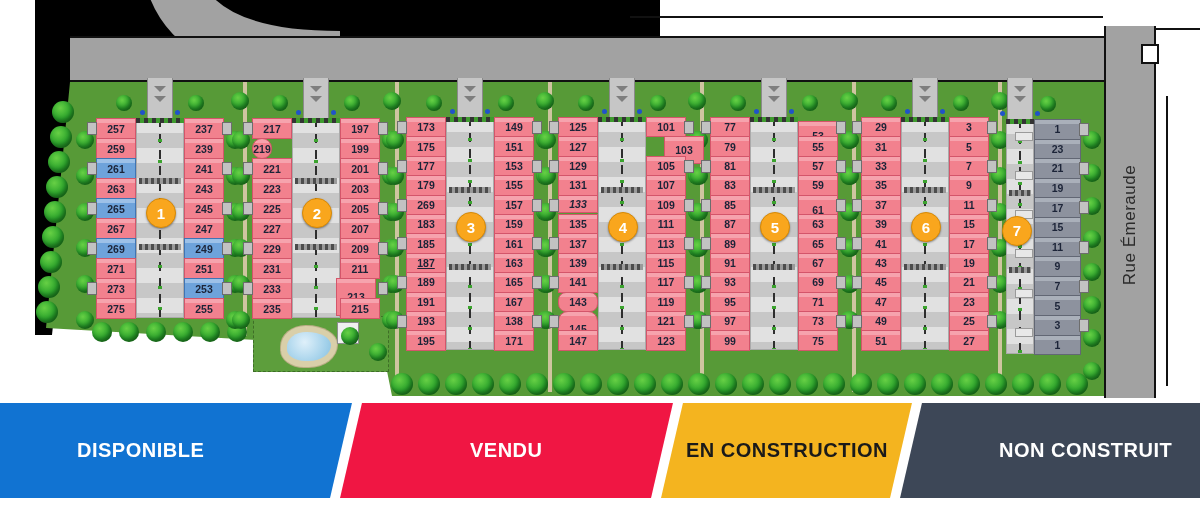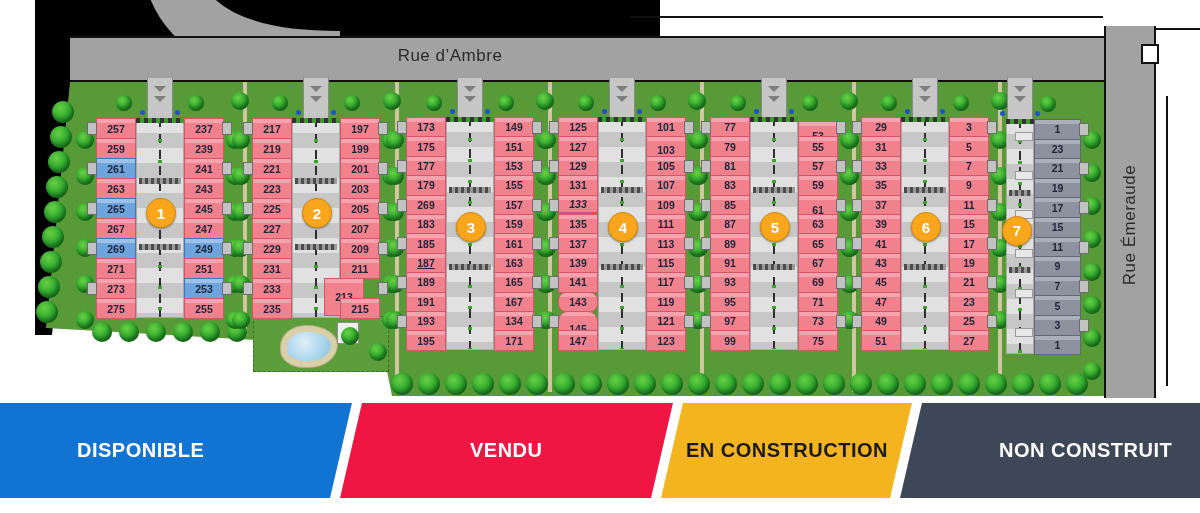--- a/index.html
+++ b/index.html
@@ -86,21 +86,20 @@
   <div class="site-green"></div>
 
   <div class="road-top"></div>
   <div class="road-right"></div>
 
   <div class="bline" style="left:630px;top:16px;width:473px;height:2px;"></div>
   <div class="bline" style="left:1156px;top:28px;width:44px;height:2px;"></div>
   <div class="bline" style="left:1166px;top:96px;width:2px;height:290px;"></div>
   <div class="island" style="left:1141px;top:44px;width:14px;height:16px;"></div>
 
-  <div class="street-label street-top-label">Rue d’Ambre</div>
   <div class="street-label street-right-label">Rue Émeraude</div>
 
   <div class="path" style="left:243px;top:82px;height:254px;"></div>
   <div class="path" style="left:395px;top:82px;height:310px;"></div>
   <div class="path" style="left:548px;top:82px;height:310px;"></div>
   <div class="path" style="left:700px;top:82px;height:310px;"></div>
   <div class="path" style="left:852px;top:82px;height:310px;"></div>
   <div class="path" style="left:998px;top:82px;height:310px;"></div>
 
   <div class="lawn"></div>
@@ -293,21 +292,21 @@
         <div class="badge" style="left: 50px; top: 80px;">1</div>
       </div>
       <div class="block" style="left: 252px; top: 118px; width: 128px; height: 200px;">
         <div class="alley" style="left: 40px; width: 48px;">
           <div class="alley-entry"></div>
         </div>
         <div class="bump" style="left: 43px; width: 42px; top: 60px;"></div>
         <div class="bump" style="left: 43px; width: 42px; top: 126px;"></div>
         <div class="lot" style="left: 0px; top: 0px; width: 40px; height: 21px; background: linear-gradient(rgb(246, 163, 173) 0px, rgb(246, 163, 173) 4px, rgb(242, 129, 142) 4px); border-color: rgb(212, 85, 106);">217</div>
         <div class="tab" style="left: -9px; top: 4px;"></div>
-        <div class="lot" style="left: 0px; top: 20px; width: 40px; height: 21px; background: linear-gradient(rgb(246, 163, 173) 0px, rgb(246, 163, 173) 4px, rgb(242, 129, 142) 4px); border-color: rgb(212, 85, 106);">219</div>
+        <div class="lot" style="left: 0px; top: 20px; width: 20px; height: 21px; background: linear-gradient(rgb(246, 163, 173) 0px, rgb(246, 163, 173) 4px, rgb(242, 129, 142) 4px); border-color: rgb(212, 85, 106); border-radius: 10px;">219</div>
         <div class="lot" style="left: 0px; top: 40px; width: 40px; height: 21px; background: linear-gradient(rgb(246, 163, 173) 0px, rgb(246, 163, 173) 4px, rgb(242, 129, 142) 4px); border-color: rgb(212, 85, 106);">221</div>
         <div class="tab" style="left: -9px; top: 44px;"></div>
         <div class="lot" style="left: 0px; top: 60px; width: 40px; height: 21px; background: linear-gradient(rgb(246, 163, 173) 0px, rgb(246, 163, 173) 4px, rgb(242, 129, 142) 4px); border-color: rgb(212, 85, 106);">223</div>
         <div class="lot" style="left: 0px; top: 80px; width: 40px; height: 21px; background: linear-gradient(rgb(246, 163, 173) 0px, rgb(246, 163, 173) 4px, rgb(242, 129, 142) 4px); border-color: rgb(212, 85, 106);">225</div>
         <div class="tab" style="left: -9px; top: 84px;"></div>
         <div class="lot" style="left: 0px; top: 100px; width: 40px; height: 21px; background: linear-gradient(rgb(246, 163, 173) 0px, rgb(246, 163, 173) 4px, rgb(242, 129, 142) 4px); border-color: rgb(212, 85, 106); text-align: center;">227</div>
         <div class="lot" style="left: 0px; top: 120px; width: 40px; height: 21px; background: linear-gradient(rgb(246, 163, 173) 0px, rgb(246, 163, 173) 4px, rgb(242, 129, 142) 4px); border-color: rgb(212, 85, 106);">229</div>
         <div class="tab" style="left: -9px; top: 124px;"></div>
         <div class="lot" style="left: 0px; top: 140px; width: 40px; height: 21px; background: linear-gradient(rgb(246, 163, 173) 0px, rgb(246, 163, 173) 4px, rgb(242, 129, 142) 4px); border-color: rgb(212, 85, 106);">231</div>
         <div class="lot" style="left: 0px; top: 160px; width: 40px; height: 21px; background: linear-gradient(rgb(246, 163, 173) 0px, rgb(246, 163, 173) 4px, rgb(242, 129, 142) 4px); border-color: rgb(212, 85, 106);">233</div>
@@ -318,21 +317,21 @@
         <div class="lot" style="left: 88px; top: 20px; width: 40px; height: 21px; background: linear-gradient(rgb(246, 163, 173) 0px, rgb(246, 163, 173) 4px, rgb(242, 129, 142) 4px); border-color: rgb(212, 85, 106);">199</div>
         <div class="lot" style="left: 88px; top: 40px; width: 40px; height: 21px; background: linear-gradient(rgb(246, 163, 173) 0px, rgb(246, 163, 173) 4px, rgb(242, 129, 142) 4px); border-color: rgb(212, 85, 106);">201</div>
         <div class="tab" style="left: 126px; top: 44px;"></div>
         <div class="lot" style="left: 88px; top: 60px; width: 40px; height: 21px; background: linear-gradient(rgb(246, 163, 173) 0px, rgb(246, 163, 173) 4px, rgb(242, 129, 142) 4px); border-color: rgb(212, 85, 106);">203</div>
         <div class="lot" style="left: 88px; top: 80px; width: 40px; height: 21px; background: linear-gradient(rgb(246, 163, 173) 0px, rgb(246, 163, 173) 4px, rgb(242, 129, 142) 4px); border-color: rgb(212, 85, 106);">205</div>
         <div class="tab" style="left: 126px; top: 84px;"></div>
         <div class="lot" style="left: 88px; top: 100px; width: 40px; height: 21px; background: linear-gradient(rgb(246, 163, 173) 0px, rgb(246, 163, 173) 4px, rgb(242, 129, 142) 4px); border-color: rgb(212, 85, 106);">207</div>
         <div class="lot" style="left: 88px; top: 120px; width: 40px; height: 21px; background: linear-gradient(rgb(246, 163, 173) 0px, rgb(246, 163, 173) 4px, rgb(242, 129, 142) 4px); border-color: rgb(212, 85, 106);">209</div>
         <div class="tab" style="left: 126px; top: 124px;"></div>
         <div class="lot" style="left: 88px; top: 140px; width: 40px; height: 21px; background: linear-gradient(rgb(246, 163, 173) 0px, rgb(246, 163, 173) 4px, rgb(242, 129, 142) 4px); border-color: rgb(212, 85, 106);">211</div>
-        <div class="lot" style="left: 72px; top: 160px; width: 40px; height: 38px; background: linear-gradient(rgb(246, 163, 173) 0px, rgb(246, 163, 173) 4px, rgb(242, 129, 142) 4px); border-color: rgb(212, 85, 106);">213</div>
+        <div class="lot" style="left: 84px; top: 160px; width: 40px; height: 38px; background: linear-gradient(rgb(246, 163, 173) 0px, rgb(246, 163, 173) 4px, rgb(242, 129, 142) 4px); border-color: rgb(212, 85, 106);">213</div>
         <div class="tab" style="left: 126px; top: 164px;"></div>
         <div class="lot" style="left: 88px; top: 180px; width: 40px; height: 21px; background: linear-gradient(rgb(246, 163, 173) 0px, rgb(246, 163, 173) 4px, rgb(242, 129, 142) 4px); border-color: rgb(212, 85, 106);">215</div>
         <div class="badge" style="left: 50px; top: 80px;">2</div>
       </div>
       <div class="block" style="left: 406px; top: 117px; width: 128px; height: 232.8px;">
         <div class="alley" style="left: 40px; width: 48px;">
           <div class="alley-entry"></div>
         </div>
         <div class="bump" style="left: 43px; width: 42px; top: 69.84px;"></div>
         <div class="bump" style="left: 43px; width: 42px; top: 146.664px;"></div>
@@ -362,21 +361,21 @@
         <div class="lot" style="left: 88px; top: 58.2px; width: 40px; height: 20.4px; background: linear-gradient(rgb(246, 163, 173) 0px, rgb(246, 163, 173) 4px, rgb(242, 129, 142) 4px); border-color: rgb(212, 85, 106);">155</div>
         <div class="lot" style="left: 88px; top: 77.6px; width: 40px; height: 20.4px; background: linear-gradient(rgb(246, 163, 173) 0px, rgb(246, 163, 173) 4px, rgb(242, 129, 142) 4px); border-color: rgb(212, 85, 106);">157</div>
         <div class="tab" style="left: 126px; top: 81.6px;"></div>
         <div class="lot" style="left: 88px; top: 97px; width: 40px; height: 20.4px; background: linear-gradient(rgb(246, 163, 173) 0px, rgb(246, 163, 173) 4px, rgb(242, 129, 142) 4px); border-color: rgb(212, 85, 106);">159</div>
         <div class="lot" style="left: 88px; top: 116.4px; width: 40px; height: 20.4px; background: linear-gradient(rgb(246, 163, 173) 0px, rgb(246, 163, 173) 4px, rgb(242, 129, 142) 4px); border-color: rgb(212, 85, 106);">161</div>
         <div class="tab" style="left: 126px; top: 120.4px;"></div>
         <div class="lot" style="left: 88px; top: 135.8px; width: 40px; height: 20.4px; background: linear-gradient(rgb(246, 163, 173) 0px, rgb(246, 163, 173) 4px, rgb(242, 129, 142) 4px); border-color: rgb(212, 85, 106);">163</div>
         <div class="lot" style="left: 88px; top: 155.2px; width: 40px; height: 20.4px; background: linear-gradient(rgb(246, 163, 173) 0px, rgb(246, 163, 173) 4px, rgb(242, 129, 142) 4px); border-color: rgb(212, 85, 106);">165</div>
         <div class="tab" style="left: 126px; top: 159.2px;"></div>
         <div class="lot" style="left: 88px; top: 174.6px; width: 40px; height: 20.4px; background: linear-gradient(rgb(246, 163, 173) 0px, rgb(246, 163, 173) 4px, rgb(242, 129, 142) 4px); border-color: rgb(212, 85, 106);">167</div>
-        <div class="lot" style="left: 88px; top: 194px; width: 40px; height: 20.4px; background: linear-gradient(rgb(246, 163, 173) 0px, rgb(246, 163, 173) 4px, rgb(242, 129, 142) 4px); border-color: rgb(212, 85, 106);">134</div>
+        <div class="lot" style="left: 88px; top: 194px; width: 40px; height: 20.4px; background: linear-gradient(rgb(246, 163, 173) 0px, rgb(246, 163, 173) 4px, rgb(242, 129, 142) 4px); border-color: rgb(212, 85, 106);">138</div>
         <div class="tab" style="left: 126px; top: 198px;"></div>
         <div class="lot" style="left: 88px; top: 213.4px; width: 40px; height: 20.4px; background: linear-gradient(rgb(246, 163, 173) 0px, rgb(246, 163, 173) 4px, rgb(242, 129, 142) 4px); border-color: rgb(212, 85, 106);">171</div>
         <div class="badge" style="left: 50px; top: 95.416px;">3</div>
       </div>
       <div class="block" style="left: 558px; top: 117px; width: 128px; height: 232.8px;">
         <div class="alley" style="left: 40px; width: 48px;">
           <div class="alley-entry"></div>
         </div>
         <div class="bump" style="left: 43px; width: 42px; top: 69.84px;"></div>
         <div class="bump" style="left: 43px; width: 42px; top: 146.664px;"></div>
@@ -393,21 +392,21 @@
         <div class="tab" style="left: -9px; top: 120.4px;"></div>
         <div class="lot" style="left: 0px; top: 135.8px; width: 40px; height: 20.4px; background: linear-gradient(rgb(246, 163, 173) 0px, rgb(246, 163, 173) 4px, rgb(242, 129, 142) 4px); border-color: rgb(212, 85, 106);">139</div>
         <div class="lot" style="left: 0px; top: 155.2px; width: 40px; height: 20.4px; background: linear-gradient(rgb(246, 163, 173) 0px, rgb(246, 163, 173) 4px, rgb(242, 129, 142) 4px); border-color: rgb(212, 85, 106);">141</div>
         <div class="tab" style="left: -9px; top: 159.2px;"></div>
         <div class="lot" style="left: 0px; top: 174.6px; width: 40px; height: 20.4px; background: linear-gradient(rgb(246, 163, 173) 0px, rgb(246, 163, 173) 4px, rgb(242, 129, 142) 4px); border-color: rgb(212, 85, 106); border-radius: 8px;">143</div>
         <div class="lot" style="left: 0px; top: 194px; width: 40px; height: 36px; background: linear-gradient(rgb(246, 163, 173) 0px, rgb(246, 163, 173) 4px, rgb(242, 129, 142) 4px); border-color: rgb(212, 85, 106); border-radius: 10px;">145</div>
         <div class="tab" style="left: -9px; top: 198px;"></div>
         <div class="lot" style="left: 0px; top: 213.4px; width: 40px; height: 20.4px; background: linear-gradient(rgb(246, 163, 173) 0px, rgb(246, 163, 173) 4px, rgb(242, 129, 142) 4px); border-color: rgb(212, 85, 106);">147</div>
         <div class="lot" style="left: 88px; top: 0px; width: 40px; height: 20.4px; background: linear-gradient(rgb(246, 163, 173) 0px, rgb(246, 163, 173) 4px, rgb(242, 129, 142) 4px); border-color: rgb(212, 85, 106);">101</div>
         <div class="tab" style="left: 126px; top: 4px;"></div>
-        <div class="lot" style="left: 88px; top: 19.4px; width: 40px; height: 28px; background: linear-gradient(rgb(246, 163, 173) 0px, rgb(246, 163, 173) 4px, rgb(242, 129, 142) 4px); border-color: rgb(212, 85, 106);">103</div>
+        <div class="lot" style="left: 106px; top: 19.4px; width: 40px; height: 28px; background: linear-gradient(rgb(246, 163, 173) 0px, rgb(246, 163, 173) 4px, rgb(242, 129, 142) 4px); border-color: rgb(212, 85, 106);">103</div>
         <div class="lot" style="left: 88px; top: 38.8px; width: 40px; height: 20.4px; background: linear-gradient(rgb(246, 163, 173) 0px, rgb(246, 163, 173) 4px, rgb(242, 129, 142) 4px); border-color: rgb(212, 85, 106);">105</div>
         <div class="tab" style="left: 126px; top: 42.8px;"></div>
         <div class="lot" style="left: 88px; top: 58.2px; width: 40px; height: 20.4px; background: linear-gradient(rgb(246, 163, 173) 0px, rgb(246, 163, 173) 4px, rgb(242, 129, 142) 4px); border-color: rgb(212, 85, 106);">107</div>
         <div class="lot" style="left: 88px; top: 77.6px; width: 40px; height: 20.4px; background: linear-gradient(rgb(246, 163, 173) 0px, rgb(246, 163, 173) 4px, rgb(242, 129, 142) 4px); border-color: rgb(212, 85, 106);">109</div>
         <div class="tab" style="left: 126px; top: 81.6px;"></div>
         <div class="lot" style="left: 88px; top: 97px; width: 40px; height: 20.4px; background: linear-gradient(rgb(246, 163, 173) 0px, rgb(246, 163, 173) 4px, rgb(242, 129, 142) 4px); border-color: rgb(212, 85, 106);">111</div>
         <div class="lot" style="left: 88px; top: 116.4px; width: 40px; height: 20.4px; background: linear-gradient(rgb(246, 163, 173) 0px, rgb(246, 163, 173) 4px, rgb(242, 129, 142) 4px); border-color: rgb(212, 85, 106);">113</div>
         <div class="tab" style="left: 126px; top: 120.4px;"></div>
         <div class="lot" style="left: 88px; top: 135.8px; width: 40px; height: 20.4px; background: linear-gradient(rgb(246, 163, 173) 0px, rgb(246, 163, 173) 4px, rgb(242, 129, 142) 4px); border-color: rgb(212, 85, 106);">115</div>
         <div class="lot" style="left: 88px; top: 155.2px; width: 40px; height: 20.4px; background: linear-gradient(rgb(246, 163, 173) 0px, rgb(246, 163, 173) 4px, rgb(242, 129, 142) 4px); border-color: rgb(212, 85, 106);">117</div>

